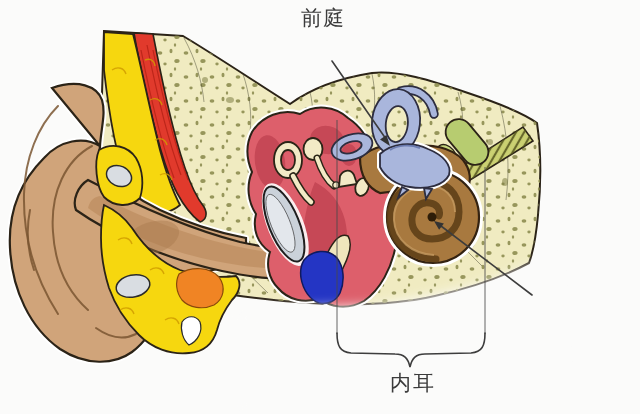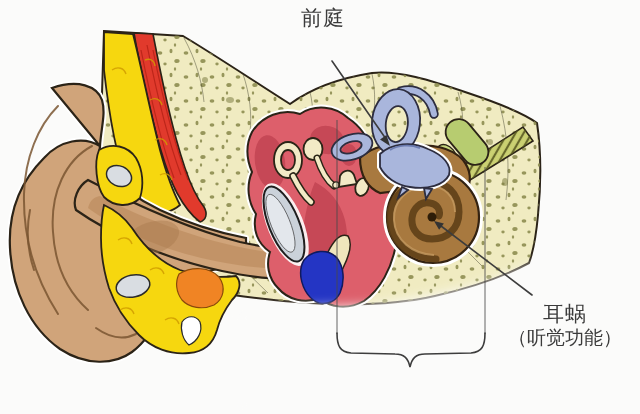--- a/index.html
+++ b/index.html
@@ -247,17 +247,14 @@
   </g>
   <g>
     <line class="ann" x1="532" y1="295" x2="441" y2="226"></line>
     <path d="M 434,221 L 439.1,229.8 L 443.9,223.4 Z" fill="#333333"></path>
   </g>
 </svg>
 
 <div class="lbl" style="left:323px;top:6px;">
   <div class="t1">前庭</div>
 </div>
-<div class="lbl" style="left:565px;top:302px;">
-  <div class="t1">耳蜗</div>
-  <div class="t2">（听觉功能）</div>
+<div class="lbl lbl-inner" style="left:413px;top:371px;">内耳</div>
 </div>
-</div>
 
 </body></html>

